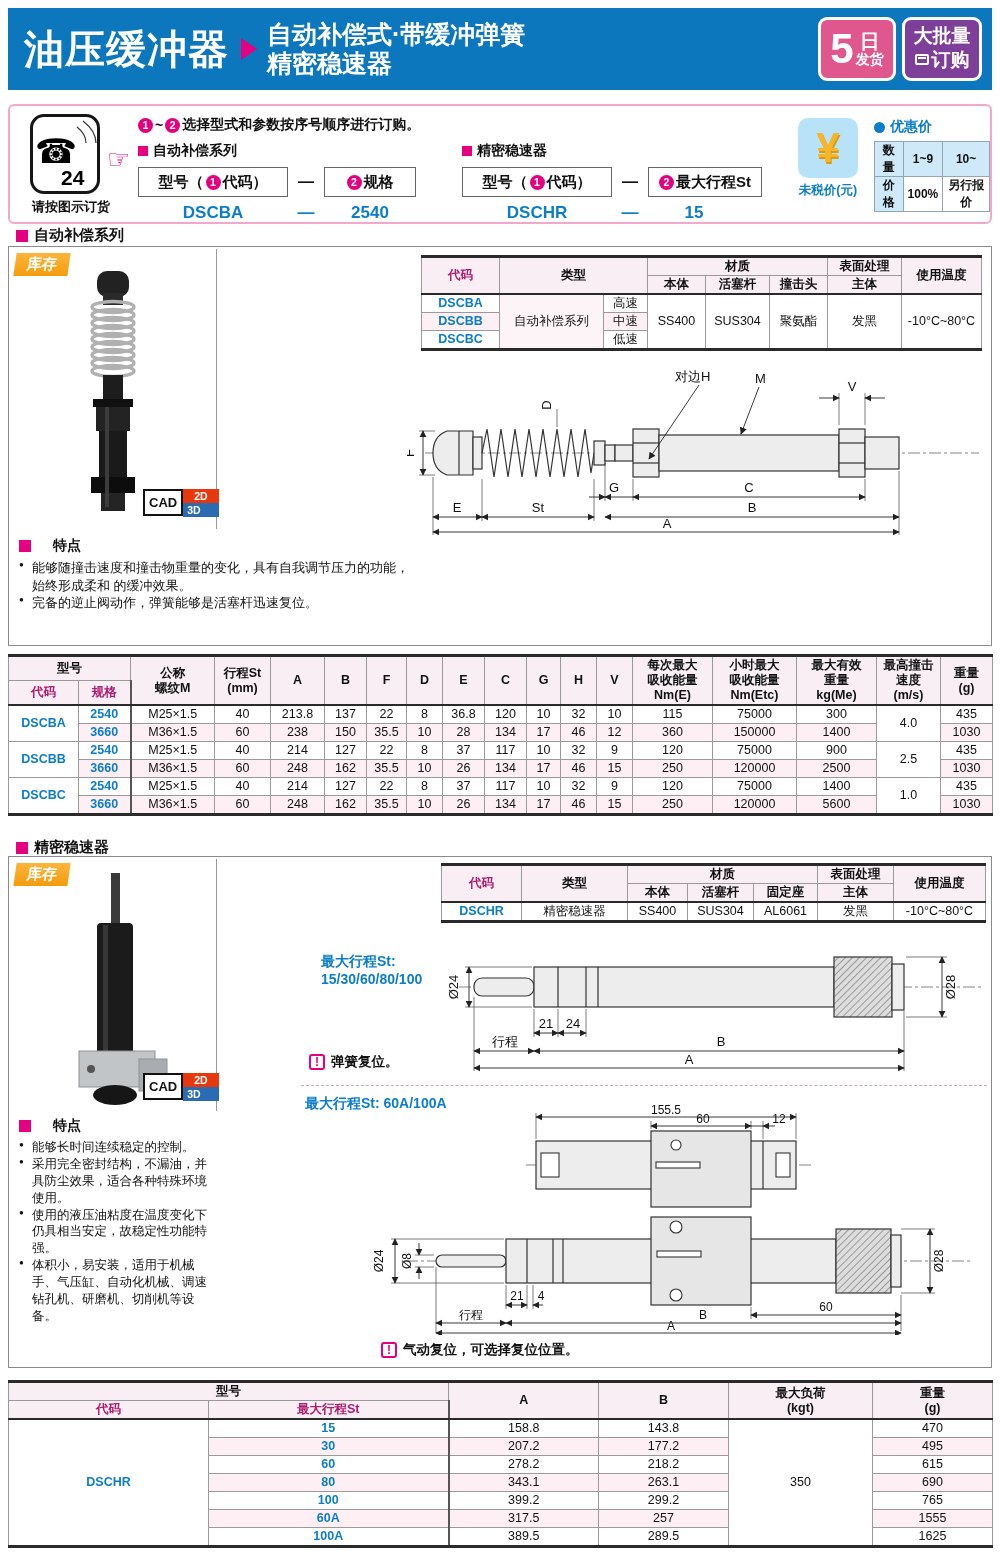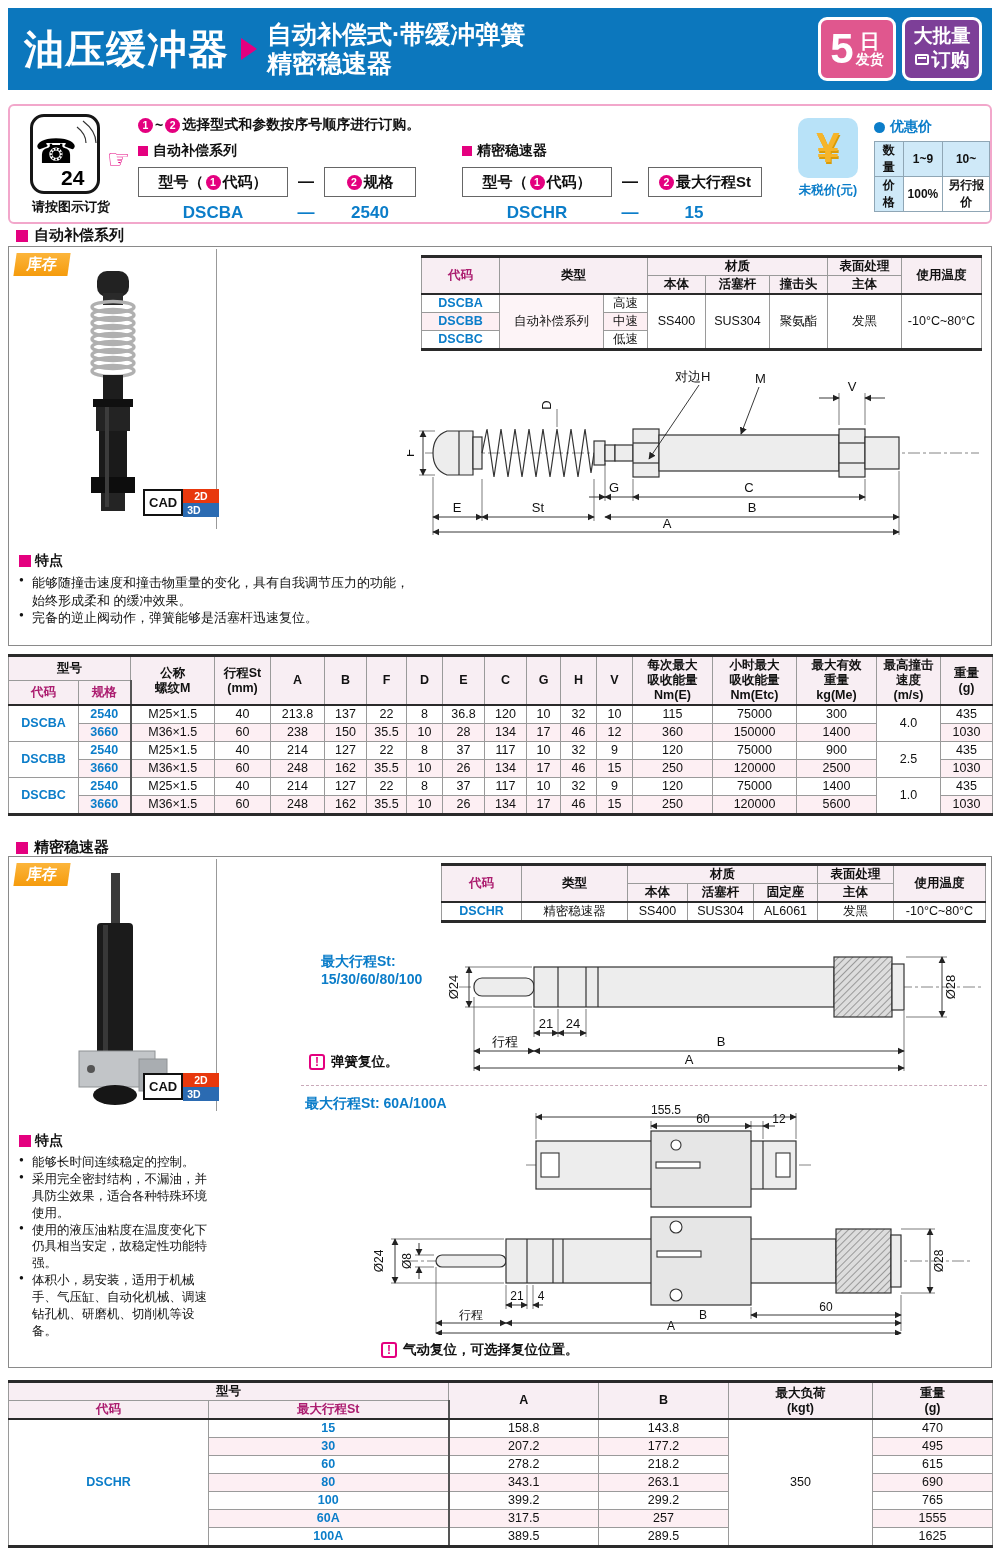--- a/index.html
+++ b/index.html
@@ -70,21 +70,21 @@
   table.ctl { border-collapse:collapse; table-layout:fixed; }
   table.ctl th, table.ctl td { border:1px solid #9a9a9a; font-size:12.5px; text-align:center; padding:1px 2px; line-height:1.2; }
   table.ctl th { background:#f8eef3; font-weight:bold; }
   table.ctl { border-top:3px solid #2a2a2a; border-bottom:3px solid #2a2a2a; }
   .hb { border-bottom:2.5px solid #2a2a2a !important; }
   .mag { color:#ac1e70 !important; }
   .blue { color:#0b7dc9; font-weight:bold; }
   .pinkrow td { background:#fdeff3; }
   td.white { background:#fff !important; }
   .vb { border-right:2px solid #555 !important; }
-  .feat-title { display:flex; align-items:center; gap:4px; font-size:14px; font-weight:bold;margin-top:15px; }
+  .feat-title { display:flex; align-items:center; gap:22px; font-size:14px; font-weight:bold; }
   .feat ul { list-style:none; margin-top:4px; }
   .feat li { font-size:13px; line-height:1.35; padding-left:13px; position:relative; }
   .feat li::before { content:"●"; position:absolute; left:0; top:1px; font-size:8px; }
   .feat2 li { font-size:12.5px; }
 
   
   .dt { font-size:13px; fill:#111; }
   .dts { font-size:12px; fill:#111; }
   .ln { stroke:#333; stroke-width:1.2; fill:none; }
   .fe { fill:#ededed; stroke:#333; stroke-width:1.2; }

